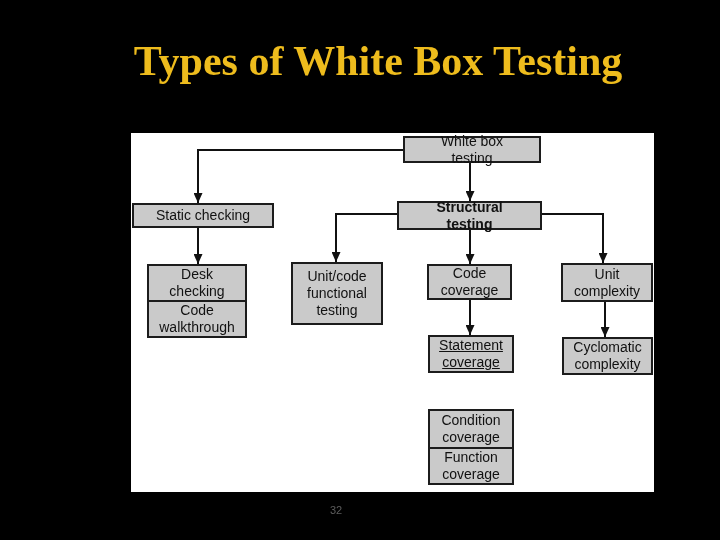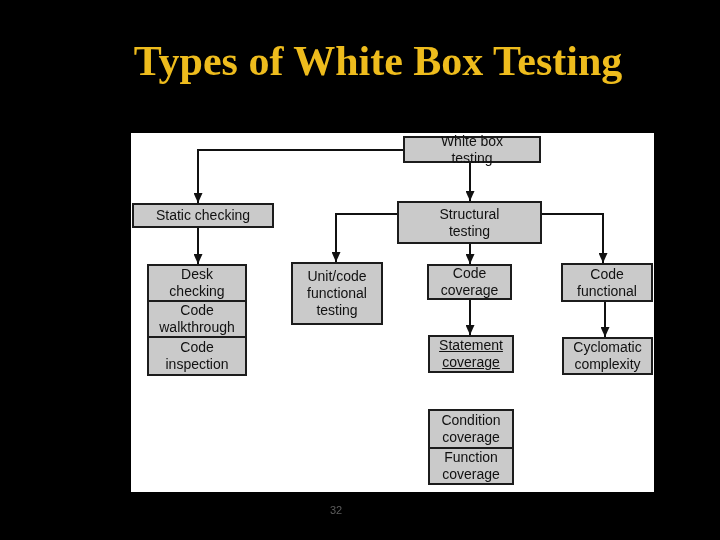--- a/index.html
+++ b/index.html
@@ -76,33 +76,32 @@
     <polyline points="339,95 339,131" fill="none" stroke="#111" stroke-width="2" marker-end="url(#arrow)"></polyline>
     <polyline points="411,81 472,81 472,130" fill="none" stroke="#111" stroke-width="2" marker-end="url(#arrow)"></polyline>
     <polyline points="339,167 339,202" fill="none" stroke="#111" stroke-width="2" marker-end="url(#arrow)"></polyline>
     <polyline points="474,169 474,204" fill="none" stroke="#111" stroke-width="2" marker-end="url(#arrow)"></polyline>
   </svg>
 
   <div class="node" style="left:272px; top:3px; width:138px; height:27px;">White box testing</div>
 
   <div class="node" style="left:1px; top:70px; width:142px; height:25px;">Static checking</div>
 
-  <div class="node" style="left:266px; top:68px; width:145px; height:43px;">Structural testing</div>
+  <div class="node" style="left:266px; top:68px; width:145px; height:29px;font-weight:bold;">Structural testing</div>
 
   <div class="node" style="left:16px; top:131px; width:100px; height:38px;">Desk checking</div>
   <div class="node" style="left:16px; top:167px; width:100px; height:38px;">Code walkthrough</div>
-  <div class="node" style="left:16px; top:203px; width:100px; height:40px;">Code inspection</div>
 
   <div class="node" style="left:160px; top:129px; width:92px; height:63px;">Unit/code functional testing</div>
 
   <div class="node" style="left:296px; top:131px; width:85px; height:36px;">Code coverage</div>
 
   <div class="node" style="left:297px; top:202px; width:86px; height:38px;text-decoration:underline;">Statement coverage</div>
   <div class="node" style="left:297px; top:276px; width:86px; height:40px;">Condition coverage</div>
   <div class="node" style="left:297px; top:314px; width:86px; height:38px;">Function coverage</div>
 
-  <div class="node" style="left:430px; top:130px; width:92px; height:39px;">Code functional</div>
+  <div class="node" style="left:430px; top:130px; width:92px; height:39px;">Unit complexity</div>
 
   <div class="node" style="left:431px; top:204px; width:91px; height:38px;">Cyclomatic complexity</div>
 
 </div>
 
 <div class="page-number">32</div>
 
 </body></html>

